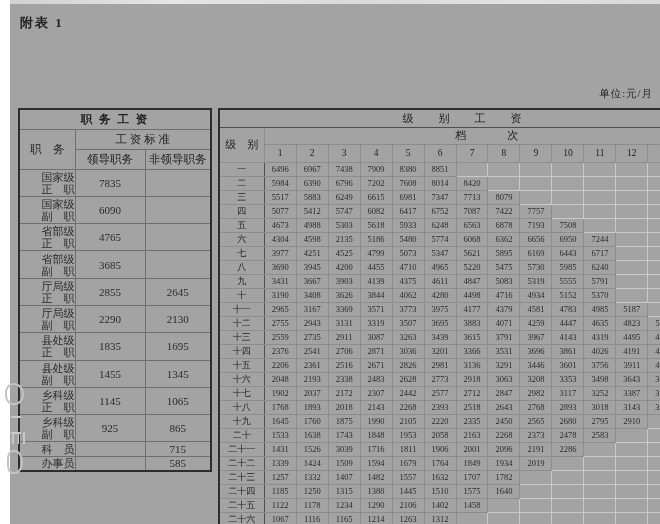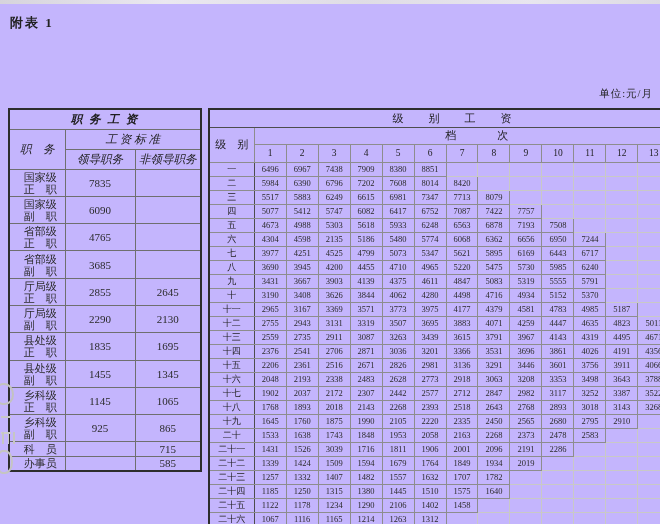--- a/index.html
+++ b/index.html
@@ -4,21 +4,21 @@
 <style>
   html,body{margin:0;padding:0;}
   body{
     width:660px;height:524px;
     background:#ffffff;
     font-family:"Liberation Serif","DejaVu Serif",serif;
     color:#222222;
     position:relative;
     overflow:hidden;
   }
-  .page{position:absolute;inset:0;background:#c4b5fd;}
+  .page{position:absolute;inset:0;background:#a3a3a3;margin-left:10px;}
   .top-smudge{
     position:absolute;top:0;left:0;right:0;height:4px;
     background:linear-gradient(90deg,#d9d9d6,#f1f1ee 25%,#e4e4e1 55%,#eeeeec 80%,#e2e2df);
     opacity:.85;
   }
   .annotation{
     position:absolute;top:14px;left:10px;
     font-size:13px;font-weight:bold;letter-spacing:2px;
   }
   .title{
@@ -32,24 +32,24 @@
   .pos-wrap{position:absolute;top:108px;left:8px;width:192px;height:364px;}
   .grade-wrap{position:absolute;top:108px;left:208px;width:495px;height:364px;}
   table{
     width:100%;height:100%;
     border-collapse:collapse;table-layout:fixed;
     border:2px solid #2d2d2d;
   }
   th,td{padding:0;text-align:center;font-weight:normal;overflow:hidden;white-space:nowrap;}
   
   .pos-table th,.pos-table td{border:1px solid #6f6f6f;}
-  .pos-table thead th{font-size:11.5px;color:#1d1d1d;font-style:italic;}
+  .pos-table thead th{font-size:11.5px;color:#1d1d1d;}
   .pos-table thead tr{height:20px;}
   .pos-table td{font-size:11px;color:#2a2a2a;}
-  .pos-table td.pos-label{text-align:center;padding-left:6px;font-size:11px;line-height:12px;}
+  .pos-table td.pos-label{text-align:right;padding-left:6px;font-size:11px;line-height:12px;}
   .pos-table .title-cell{font-weight:bold;letter-spacing:2px;}
   
   .grade-table th,.grade-table td{border:1px solid #8d8d8d;}
   .grade-table thead th{font-size:11px;color:#1d1d1d;}
   .grade-table td{font-size:8.5px;color:#2a2a2a;}
   .grade-table td.empty-cell{border-color:#c9c9c6;}
   .grade-table th.grade-label{font-size:9px;border-right-color:#4d4d4d;}
   .grade-table th.tier-num{font-size:9.5px;}
   .grade-table .title-cell{letter-spacing:7px;border-bottom-color:#4d4d4d;}
   .grade-table .tier-cell{letter-spacing:2px;}

